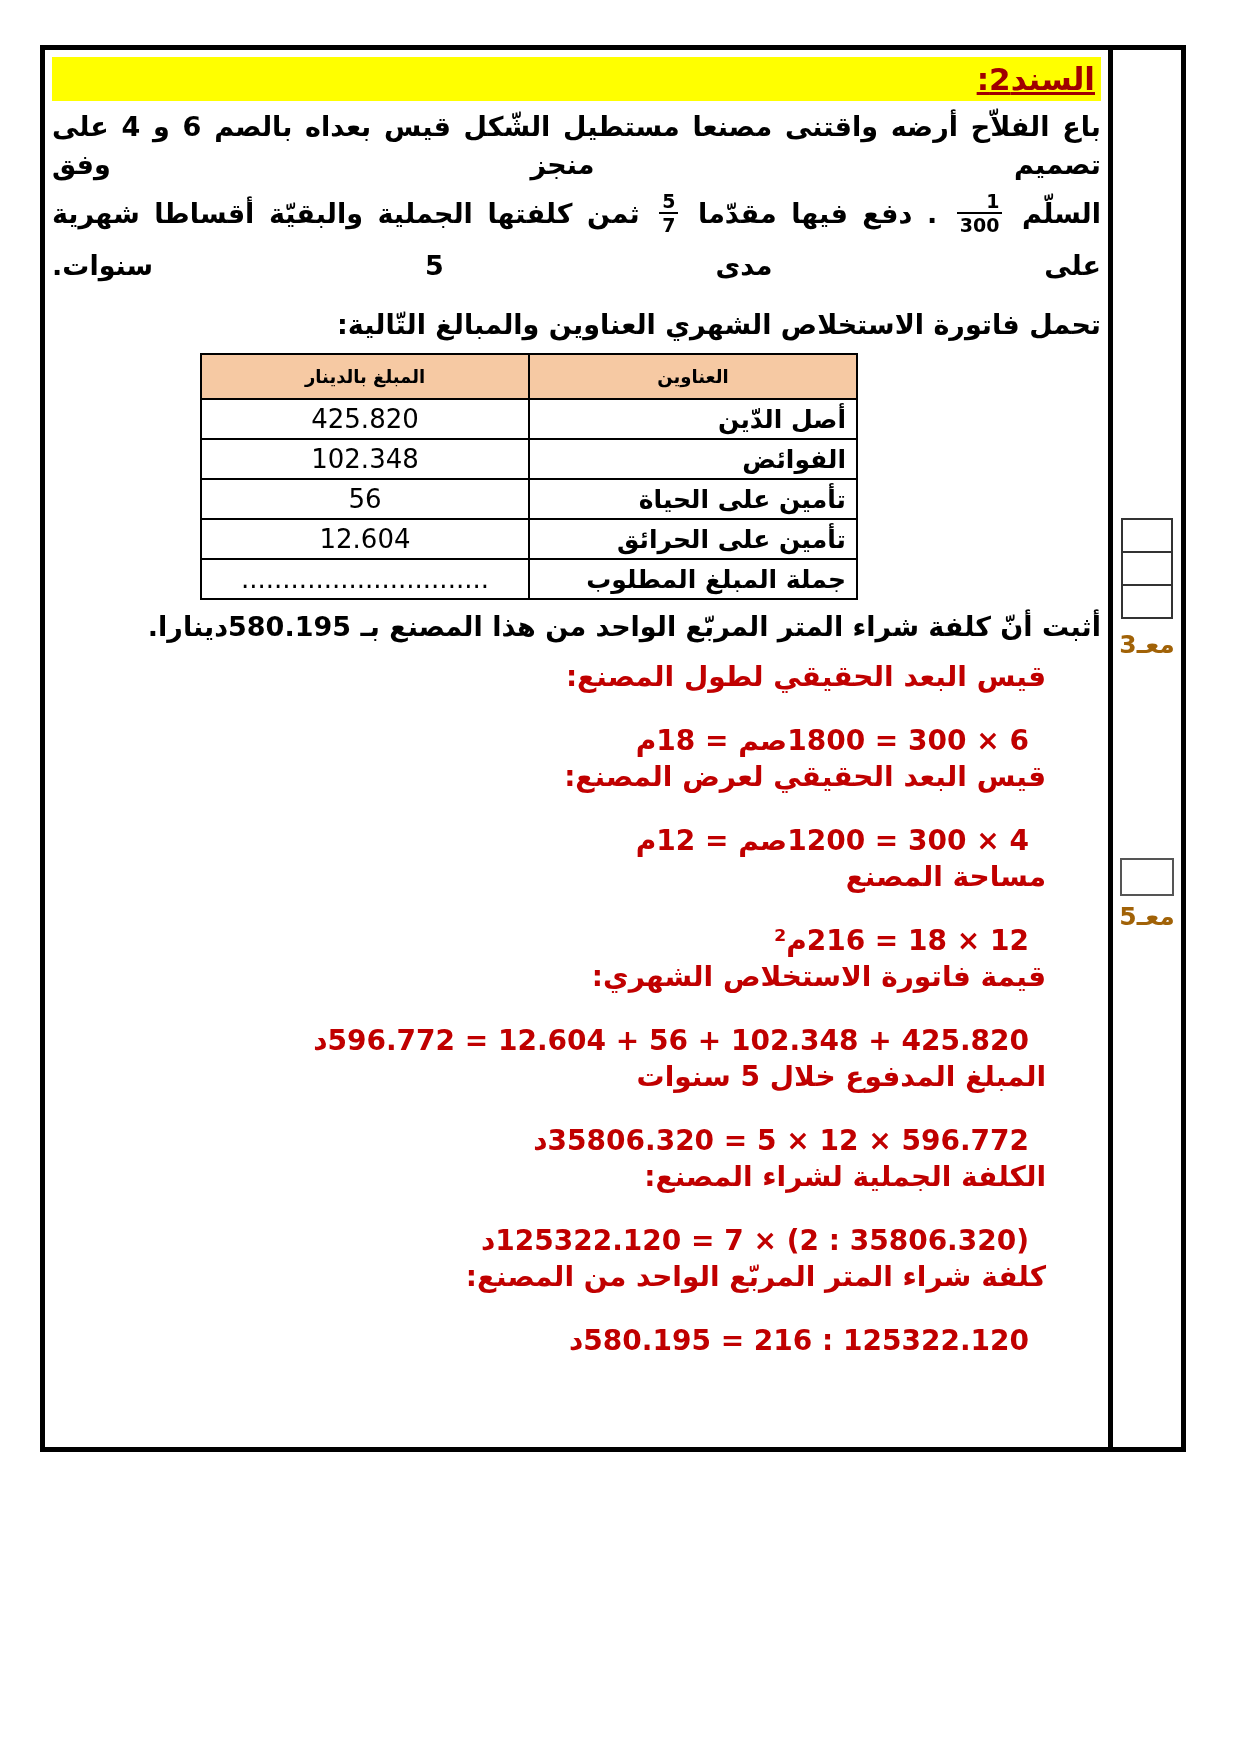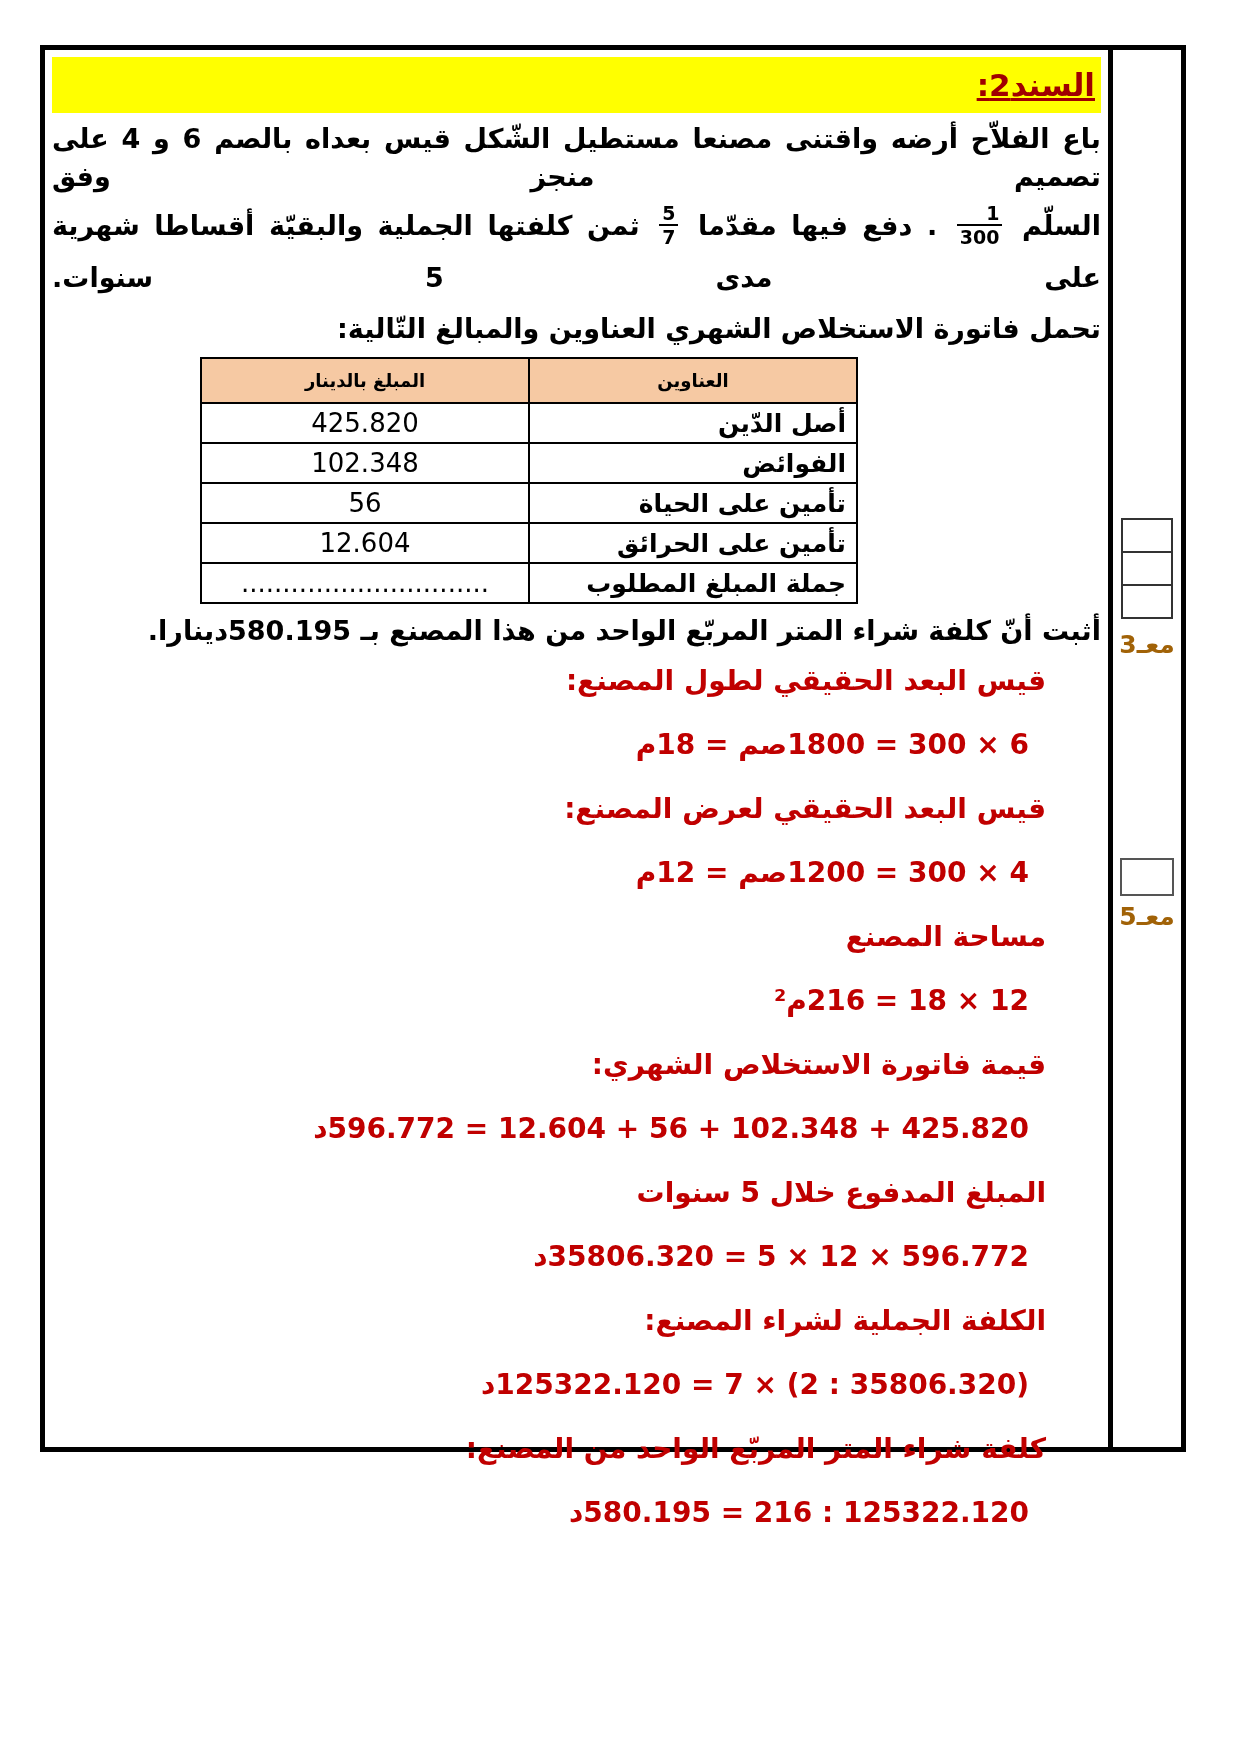--- a/index.html
+++ b/index.html
@@ -46,35 +46,35 @@
   .mark-label-2{top:852px;}
 
   
   .content{
     position:absolute;top:0;left:0;right:73px;bottom:0;
     padding:5px 7px;box-sizing:border-box;
     direction:rtl;text-align:right;color:#000;
   }
   .title-bar{
     background:#FFFF00;
-    height:56px;margin-top:2px;
+    height:44px;margin-top:2px;
     display:flex;align-items:center;
     padding:0 6px;box-sizing:border-box;
   }
   .title-text{
     color:#A00000;font-size:31px;font-weight:bold;
     text-decoration:underline;
   }
   .para-line{
     font-size:27px;font-weight:bold;line-height:38px;color:#000;
   }
   .p-just{text-align:justify;text-align-last:justify;}
   .line1{margin-top:7px;}
   .line2{margin-top:4px;line-height:52px;}
-  .line3{margin-top:6px;}
+  .line3{margin-top:14px;}
   .frac{
     display:inline-flex;flex-direction:column;
     vertical-align:middle;text-align:center;
     font-size:19px;line-height:22px;font-weight:bold;
     margin:0 5px;position:relative;top:-3px;
   }
   .frac .num{border-bottom:2px solid #000;padding:0 3px;}
   .frac .den{padding:0 3px;}
 
   table.invoice{
@@ -95,21 +95,21 @@
   }
   td.cell-value{
     width:286px;height:40px;font-size:26px;font-weight:normal;
     text-align:center;
   }
   .prove-line{
     margin-top:9px;padding-left:4px;
     font-size:27px;font-weight:bold;line-height:36px;color:#000;
   }
   .solution{color:#C00000;font-weight:bold;}
-  .sol-h{margin-top:28px;padding-left:0;padding-right:55px;font-size:28px;line-height:36px;}
+  .sol-h{padding-left:0;padding-right:55px;font-size:28px;line-height:36px;}
   .sol-h.first{margin-top:14px;}
   .sol-e{margin-top:28px;padding-right:72px;font-size:28px;line-height:36px;}
 </style>
 </head>
 <body>
 
 <div class="page">
   <div class="frame">
 
     <div class="margin-col">

